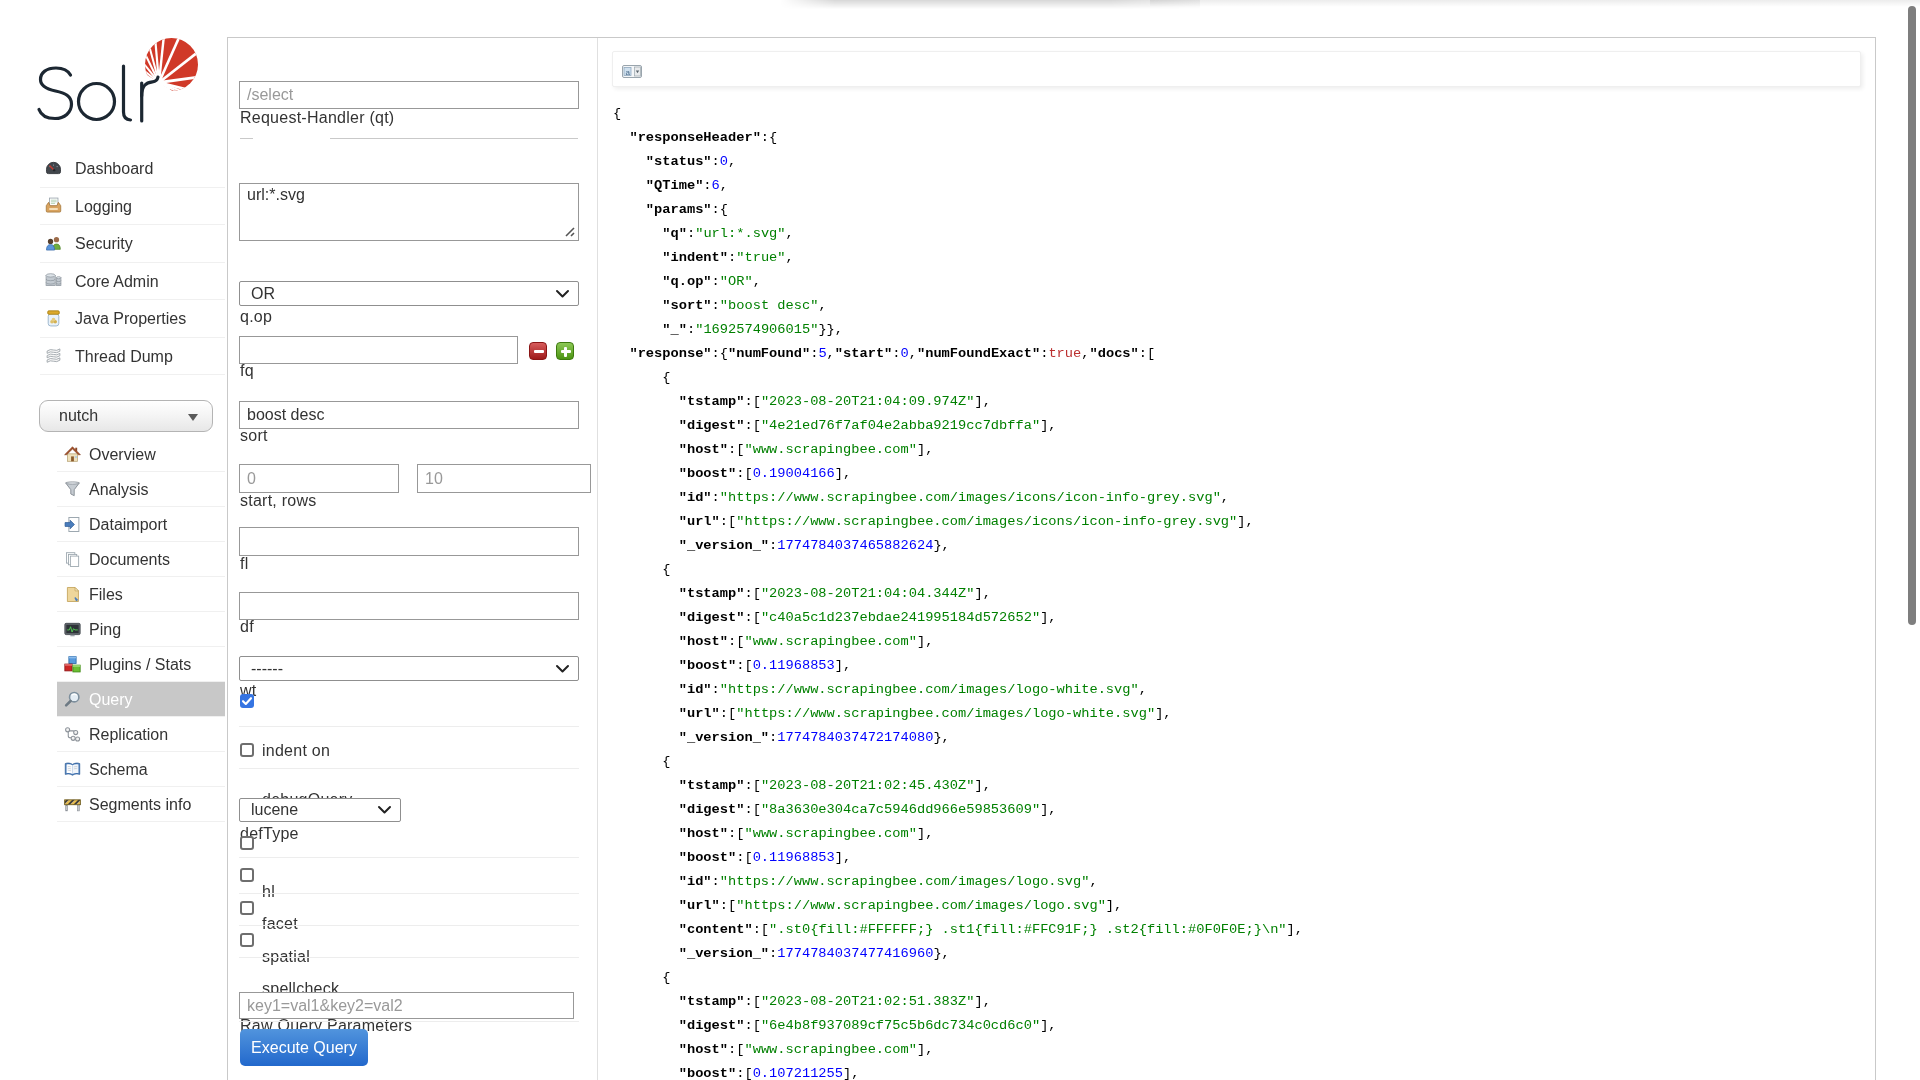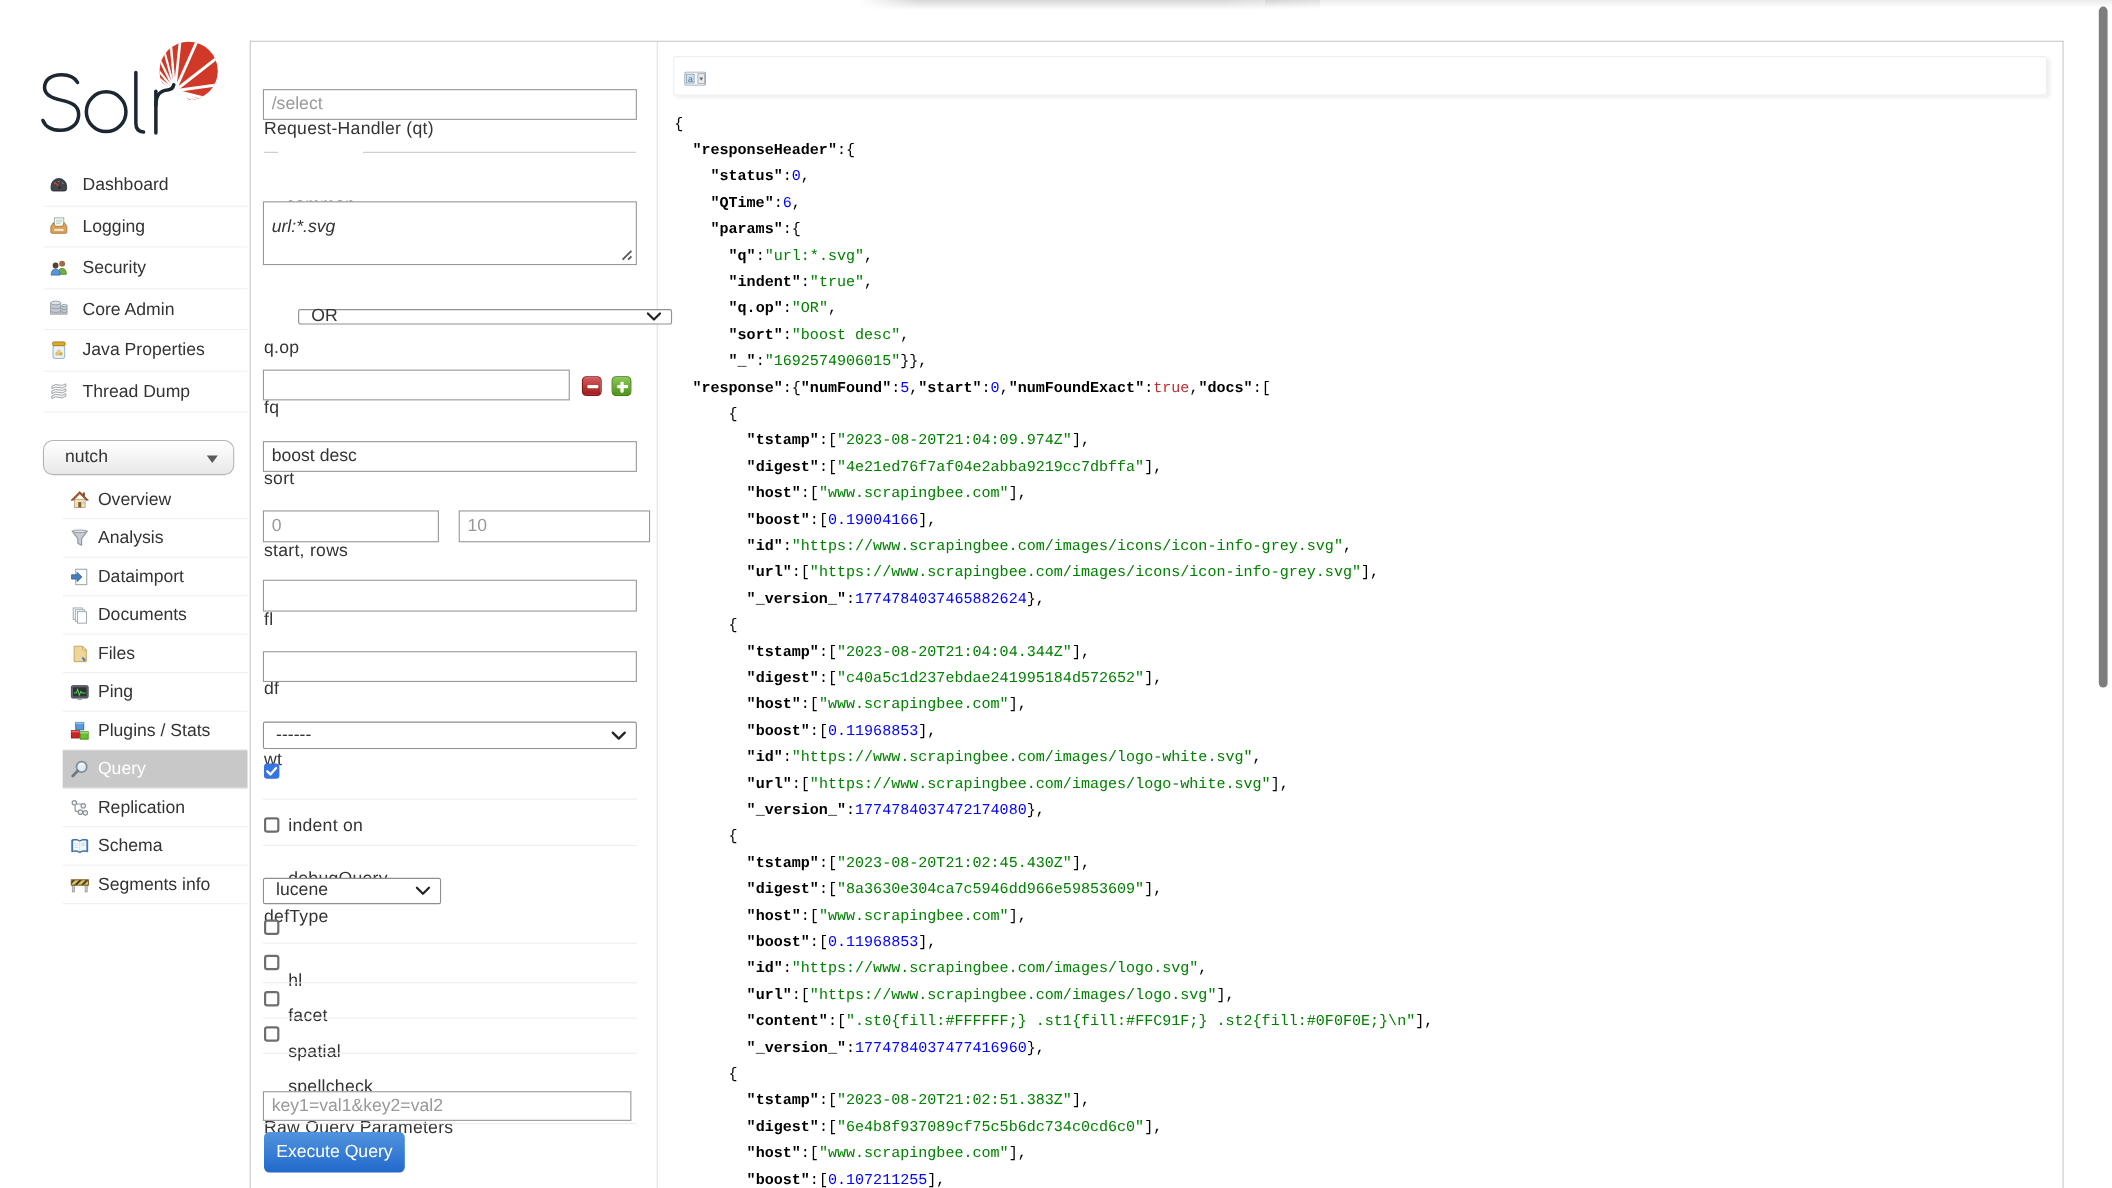--- a/index.html
+++ b/index.html
@@ -271,25 +271,25 @@
       </li>
 </ul>
 
 <div id="formwrap">
 <div class="lbl" style="left:240px;top:61px;">Request-Handler (qt)</div>
 <div class="inp ph" style="left:239px;top:81px;width:340px;height:28px;">/select</div>
 <div style="position:absolute;left:240px;top:138px;width:13px;height:1px;background:#c9c9c9;"></div>
 <div class="lbl" style="left:260px;top:130px;">common</div>
 <div style="position:absolute;left:330px;top:138px;width:248px;height:1px;background:#c9c9c9;"></div>
 <div class="lbl" style="left:240px;top:163px;">q</div>
-<div class="inp" style="left:239px;top:183px;width:340px;height:58px;align-items:flex-start;padding-top:14px;font-style:italic;">url:*.svg<svg width="13" height="13" viewBox="0 0 13 13" style="position:absolute;right:2px;bottom:2px;">
+<div class="inp" style="left:239px;top:183px;width:340px;height:58px;align-items:flex-start;padding-top:2px;">url:*.svg<svg width="13" height="13" viewBox="0 0 13 13" style="position:absolute;right:2px;bottom:2px;">
           <path d="M11 3 L3 11 M11 8 L8 11" stroke="#555" stroke-width="1.6" fill="none"></path>
         </svg></div>
 <div class="lbl" style="left:240px;top:260px;">q.op</div>
-<div class="sel" style="left:239px;top:281px;width:340px;height:14px;margin-left:32px;">
+<div class="sel" style="left:239px;top:281px;width:340px;height:25px;">
         <span>OR</span>
         <svg width="15" height="10" viewBox="0 0 15 10">
           <path d="M2 2 L7.5 7.5 L13 2" fill="none" stroke="#222" stroke-width="2.0" stroke-linecap="round" stroke-linejoin="round"></path>
         </svg>
       </div>
 <div class="lbl" style="left:240px;top:314px;">fq</div>
 <div class="inp" style="left:239px;top:336px;width:279px;height:28px;"></div>
 <div style="position:absolute;left:529px;top:342px;width:18px;height:18px;border-radius:4px;background:linear-gradient(to bottom,#d75c5c,#9e1a1a);border:1px solid #8a1515;box-sizing:border-box;">
         <div style="position:absolute;left:3.5px;top:7px;width:10px;height:3.2px;background:#fff;border-radius:1px;"></div>
       </div>

